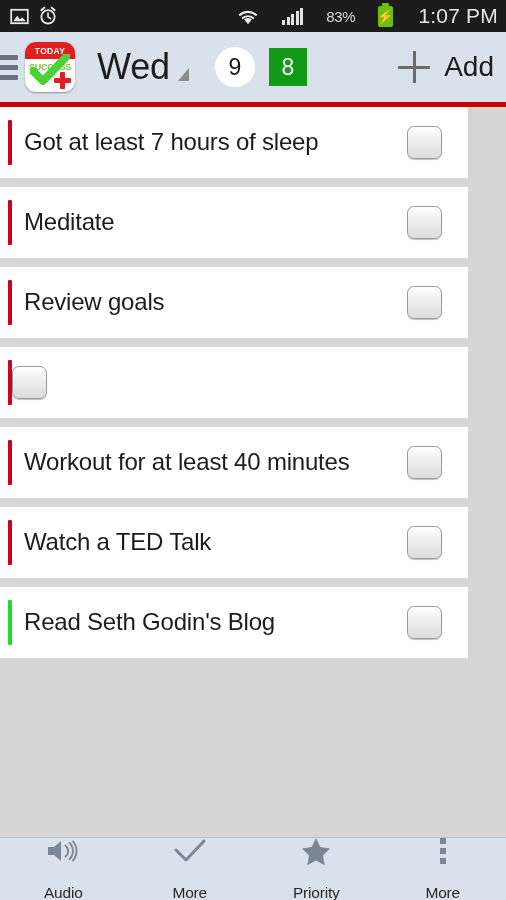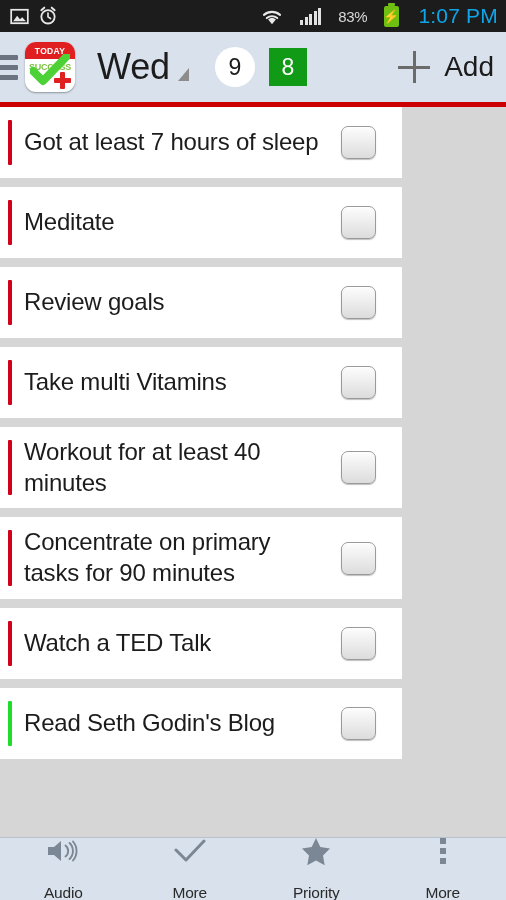--- a/index.html
+++ b/index.html
@@ -10,24 +10,24 @@
     overflow:hidden;
   }
   #app { position:relative; width:506px; height:900px; }
 
   
   .statusbar{
     height:32px; background:#1c1c1c; display:flex; align-items:center;
     padding:0 8px; color:#e8e8e8;
   }
   .sb-left{display:flex; align-items:center; gap:7px;}
-  .sb-right{margin-left:auto; display:flex; align-items:center; gap:17px;}
+  .sb-right{margin-left:auto; display:flex; align-items:center; gap:23px;}
   .sb-ico{width:22px;height:22px;display:flex;align-items:center;justify-content:center;}
   .sb-pct{font-size:15px;color:#d8d8d8;letter-spacing:-.3px;}
-  .sb-time{font-size:21px;color:#0ea5e9;letter-spacing:.2px;padding-left:2px;}
+  .sb-time{font-size:21px;color:#e5e5e5;letter-spacing:.2px;padding-left:2px;}
   .batt{
     position:relative;width:15px;height:21px;background:#6fbf12;border-radius:2px;
     display:flex;align-items:center;justify-content:center;
   }
   .batt:before{content:"";position:absolute;top:-3px;left:4px;width:7px;height:3px;background:#6fbf12;border-radius:1px;}
   .bolt{font-size:13px;color:#fff;line-height:1;font-weight:bold;}
   .bars{display:flex;align-items:flex-end;gap:1.5px;height:17px;}
   .bars i{display:block;width:3px;background:#e2e2e2;}
 
   
@@ -76,21 +76,21 @@
   .redline{height:5px;background:#cc0000;}
 
   
   .list{
     position:absolute;left:0;right:0;top:107px;bottom:63px;
     background:#d6d6d6;overflow:hidden;
   }
   .row{
     background:#fff;margin-bottom:9px;min-height:71px;
     display:flex;align-items:center;padding-right:26px;position:relative;
-    width:402px;
+    width:468px;
   }
   .pbar{width:4px;align-self:stretch;margin:13px 0 13px 8px;flex:0 0 auto;border-radius:1px;}
   .rowtext{
     flex:1;font-size:24px;color:#1c1c1c;line-height:1.28;
     padding:10px 10px 10px 12px;letter-spacing:-.2px;
   }
   .cbox{
     width:35px;height:33px;border-radius:7px;flex:0 0 auto;
     border:1px solid #9a9a9a;
     background:linear-gradient(#fdfdfd,#dcdcdc);
@@ -194,31 +194,25 @@
         <div class="rowtext">Meditate</div>
         <div class="cbox"></div>
       </div>
       <div class="row">
         <div class="pbar" style="background: rgb(208, 2, 27);"></div>
         <div class="rowtext">Review goals</div>
         <div class="cbox"></div>
       </div>
       <div class="row">
         <div class="pbar" style="background: rgb(208, 2, 27);"></div>
-        <div class="rowtext">Take multi Vitamins</div>
         <div class="cbox"></div>
       </div>
       <div class="row">
         <div class="pbar" style="background: rgb(208, 2, 27);"></div>
         <div class="rowtext">Workout for at least 40  minutes</div>
-        <div class="cbox"></div>
-      </div>
-      <div class="row">
-        <div class="pbar" style="background: rgb(208, 2, 27);"></div>
-        <div class="rowtext">Concentrate on primary tasks for 90 minutes</div>
         <div class="cbox"></div>
       </div>
       <div class="row">
         <div class="pbar" style="background: rgb(208, 2, 27);"></div>
         <div class="rowtext">Watch a TED Talk</div>
         <div class="cbox"></div>
       </div>
       <div class="row">
         <div class="pbar" style="background: rgb(31, 221, 42);"></div>
         <div class="rowtext">Read Seth Godin's Blog</div>

